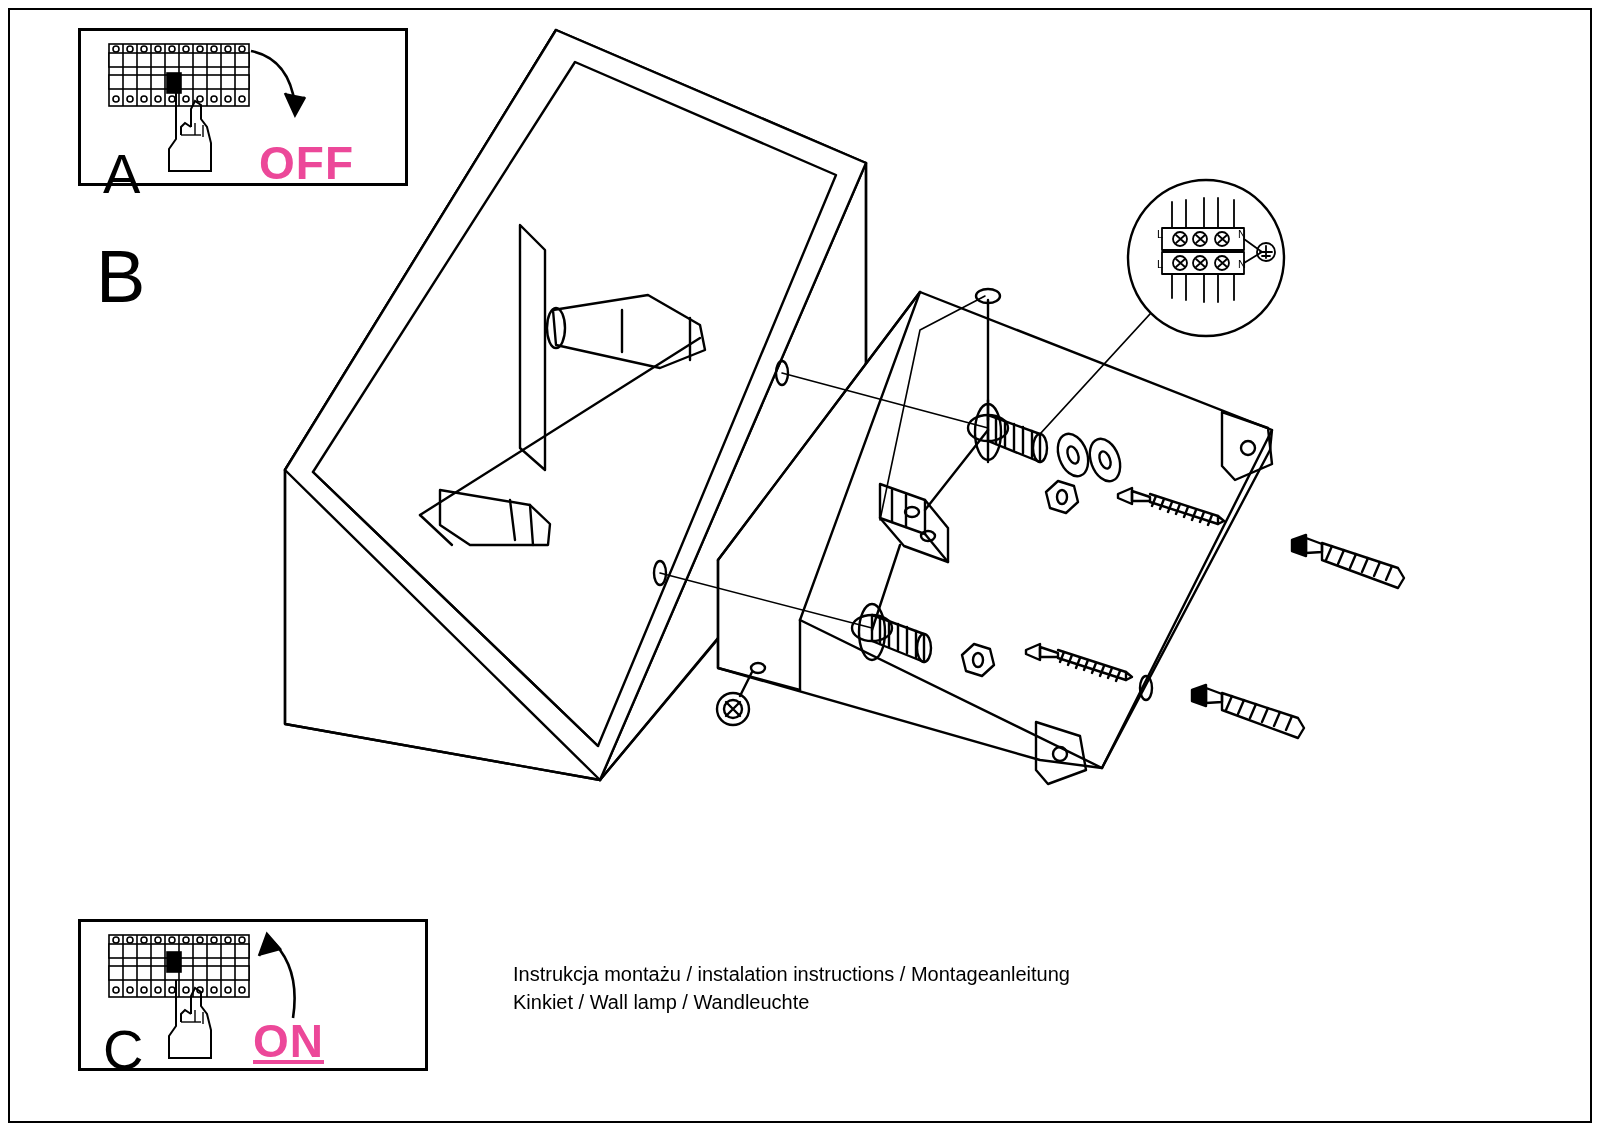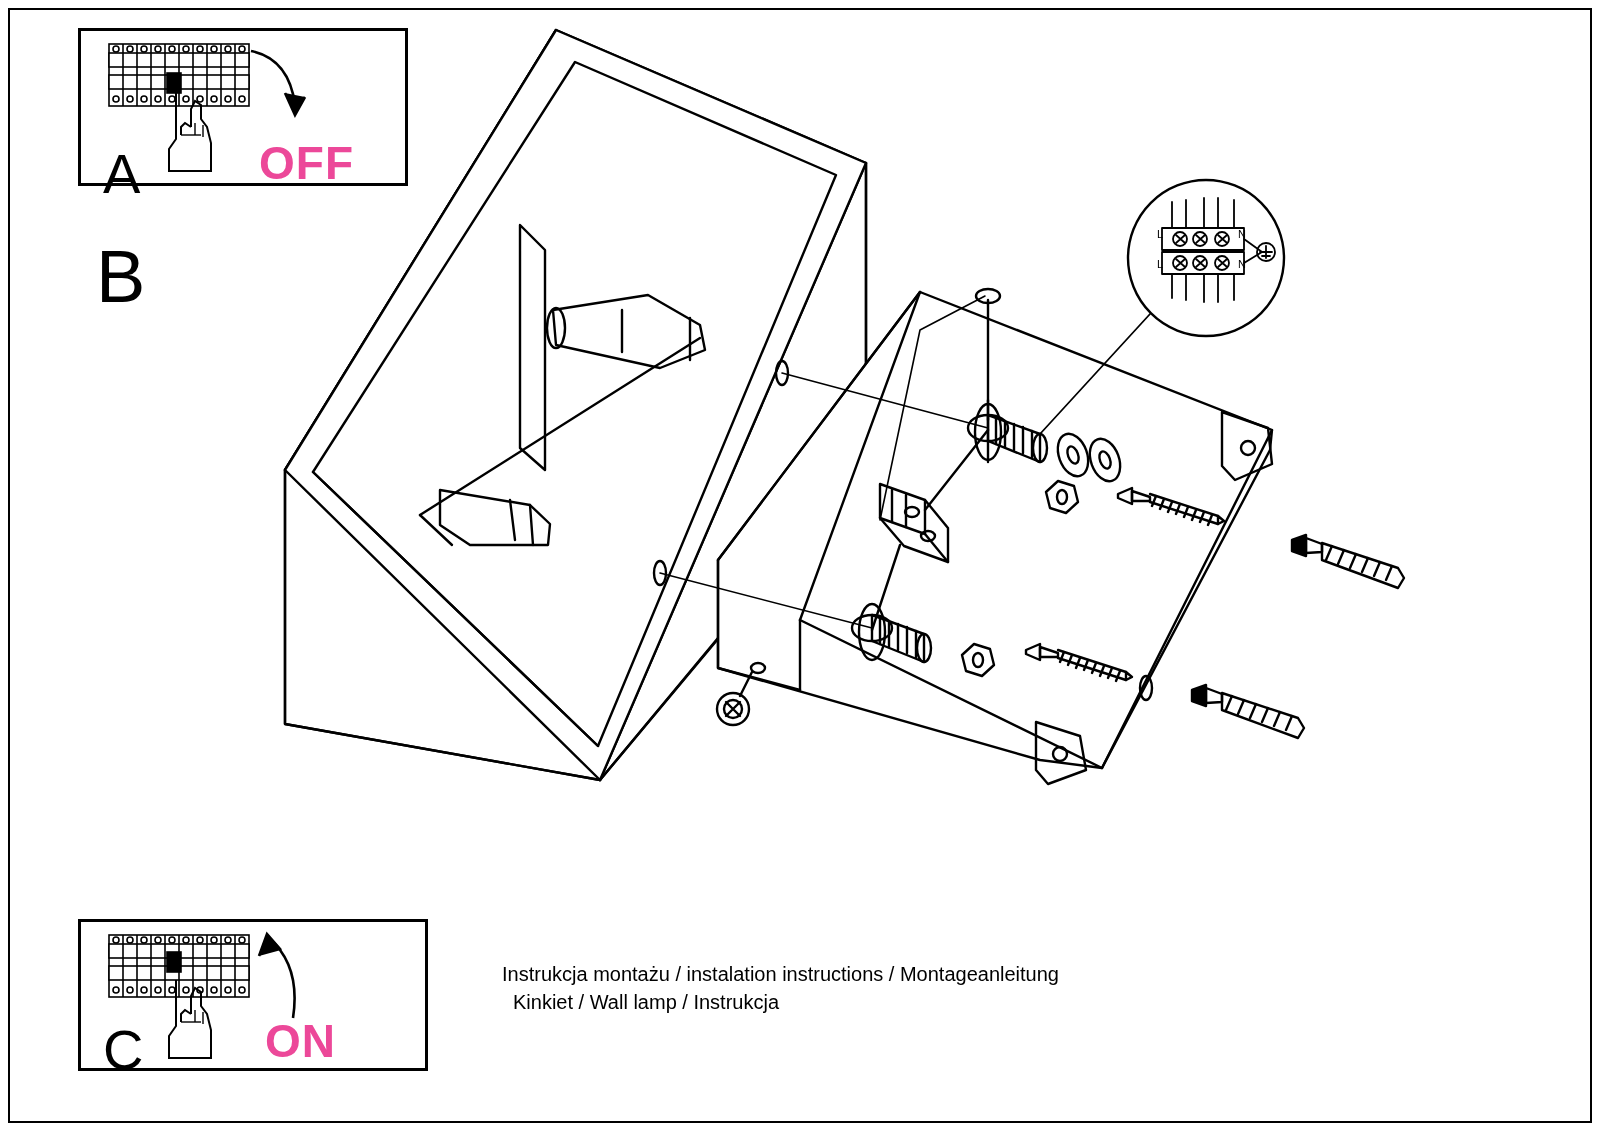--- a/index.html
+++ b/index.html
@@ -55,21 +55,21 @@
     width: 1600px;
     height: 1131px;
     pointer-events: none;
   }
   .caption {
     position: absolute;
     font-size: 20px;
     color: #000;
     white-space: nowrap;
   }
-  #caption-1 { left: 502px; top: 963px; text-align: right; }
+  #caption-1 { left: 513px; top: 963px; text-align: right; }
   #caption-2 { left: 513px; top: 991px; }
   .terminal-label {
     position: absolute;
     font-size: 11px;
     color: #000;
   }
 </style>
 </head>
 <body>
 
@@ -346,19 +346,19 @@
           <path d="M114 100 L114 88" stroke-width="1.4"></path>
           <path d="M122 102 L122 90" stroke-width="1.4"></path>
         </g>
         <g stroke-width="2.6">
           <path d="M212 96 Q220 44 188 16"></path>
           <path d="M178 34 L186 12 L200 28" fill="#000" stroke="#000"></path>
         </g>
       </g>
     </svg>
     <span class="step-letter" style="left:22px; top:100px;">C</span>
-    <span class="onoff-label" style="left:184px; top:92px;">ON</span>
+    <span class="onoff-label" style="left:172px; top:92px;text-decoration:underline;">ON</span>
   </div>
 
   <div class="caption" id="caption-1">Instrukcja montażu / instalation instructions / Montageanleitung</div>
-  <div class="caption" id="caption-2">Kinkiet / Wall lamp / Instrukcja</div>
+  <div class="caption" id="caption-2">Kinkiet / Wall lamp / Wandleuchte</div>
 
 </div>
 
 </body></html>

